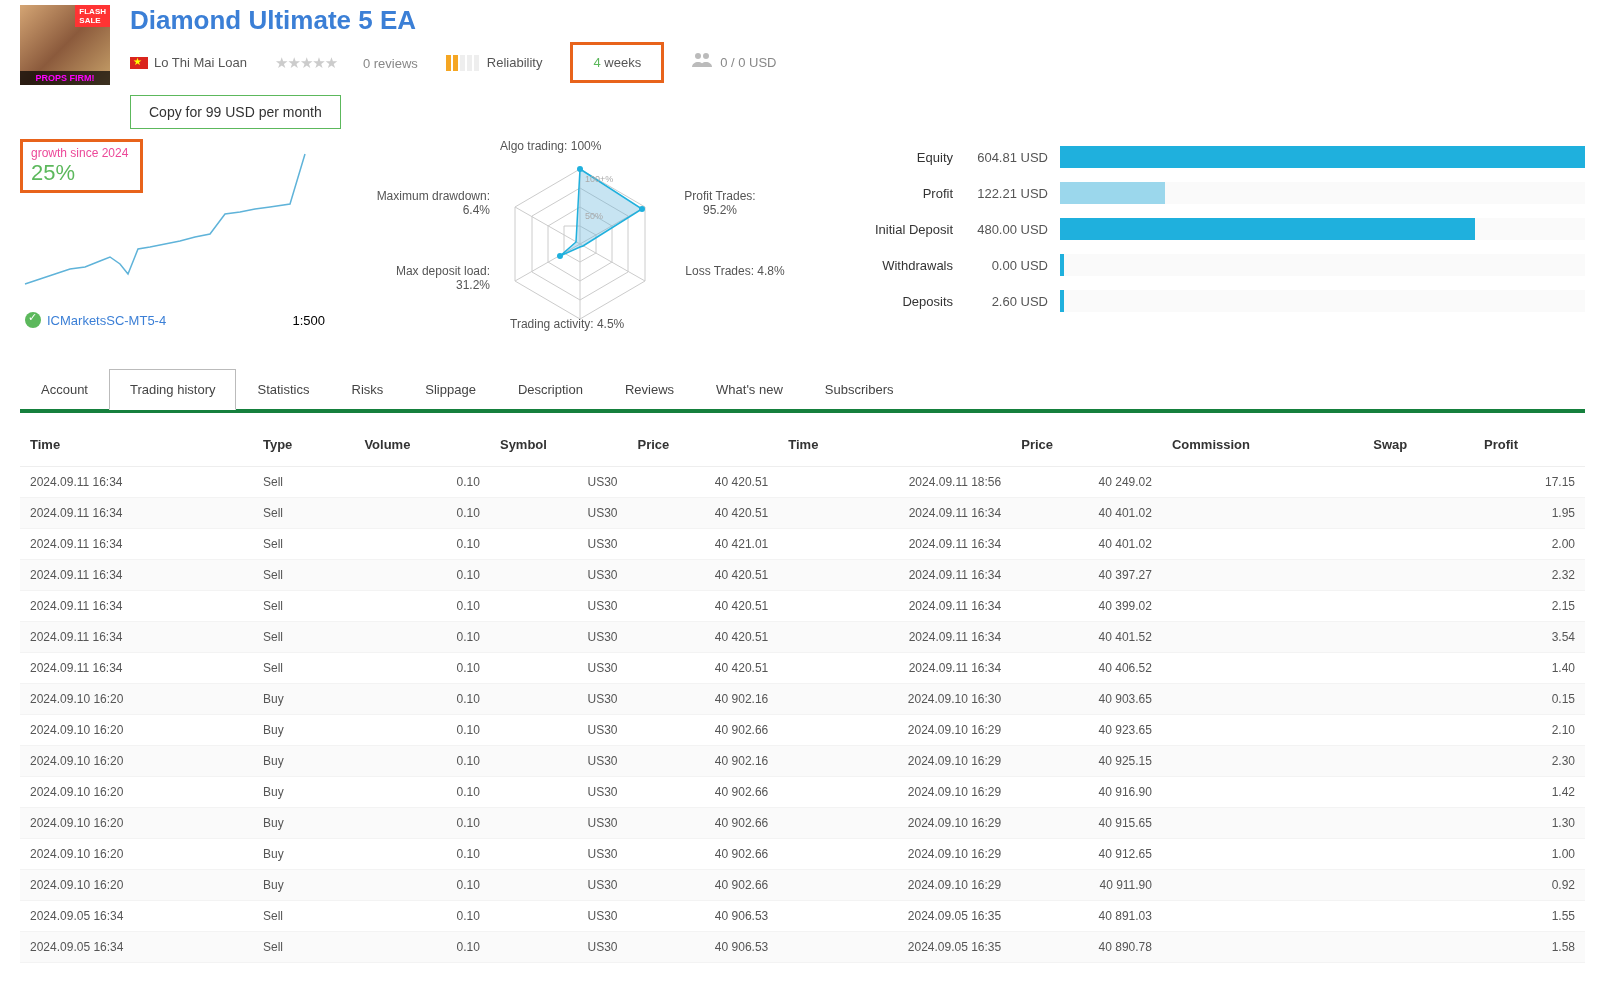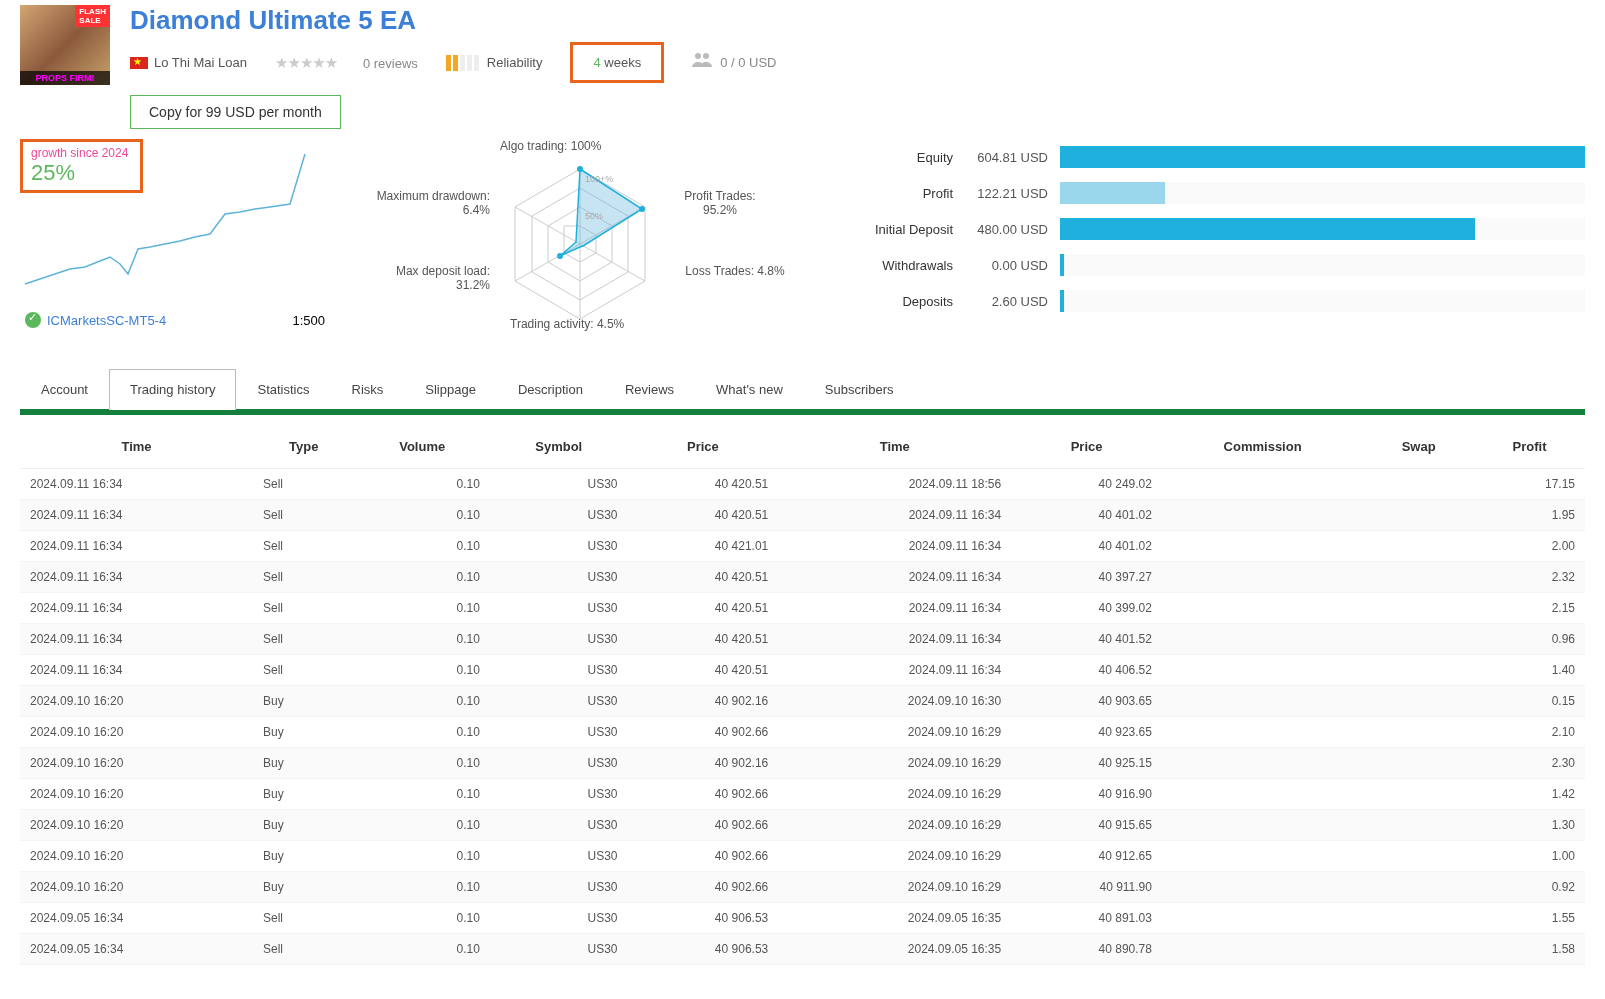--- a/index.html
+++ b/index.html
@@ -94,39 +94,39 @@
   .stats-panel { flex:1; }
   .stat-row { display:flex; align-items:center; height:36px; }
   .stat-label { width:125px; text-align:right; color:#333; padding-right:12px;}
   .stat-val { width:95px; text-align:right; color:#555; padding-right:12px;}
   .stat-bar-rail { flex:1; height:22px; background:#fafafa; position:relative;}
   .stat-bar { height:22px; background:#1fb0dd; }
   .stat-bar.light { background:#9bd7ec;}
   .stat-bar.thin { width:2px; }
   .tabs {
     display:flex;
-    border-bottom:6px solid #15803d;
+    border-bottom:4px solid #15803d;
     margin-top:30px;
   }
   .tab {
     padding:12px 20px;
     color:#444;
     cursor:pointer;
     border:1px solid transparent;
     border-bottom:none;
     margin-bottom:-1px;
   }
   .tab.active {
     border-color:#bbb;
     background:#fff;
     border-bottom:1px solid #fff;
   }
   table.trades { width:100%; border-collapse:collapse; margin-top:10px;}
   table.trades th {
-    text-align:center; font-weight:600; color:#333;
+    text-align:left; font-weight:600; color:#333;
     padding:14px 10px; font-size:13px;
     border-bottom:1px solid #eee;
   }
   table.trades td {
     padding:8px 10px; font-size:12px; color:#555;
     border-bottom:1px solid #f3f3f3;
   }
   table.trades tr:nth-child(even) td { background:#fafafa;}
   .num { text-align:right; }
   .profit-pos { color:#3b7fd6; text-align:right;}
@@ -363,21 +363,21 @@
         <tr>
           <td>2024.09.11 16:34</td>
     <td>Sell</td>
     <td class="num">0.10</td>
     <td class="num">US30</td>
     <td class="num">40 420.51</td>
     <td class="num">2024.09.11 16:34</td>
     <td class="num">40 401.52</td>
     <td class="num"></td>
     <td class="num"></td>
-    <td class="profit-pos">0.96</td>
+    <td class="profit-pos">3.54</td>
         </tr>
         <tr>
           <td>2024.09.11 16:34</td>
     <td>Sell</td>
     <td class="num">0.10</td>
     <td class="num">US30</td>
     <td class="num">40 420.51</td>
     <td class="num">2024.09.11 16:34</td>
     <td class="num">40 406.52</td>
     <td class="num"></td>

